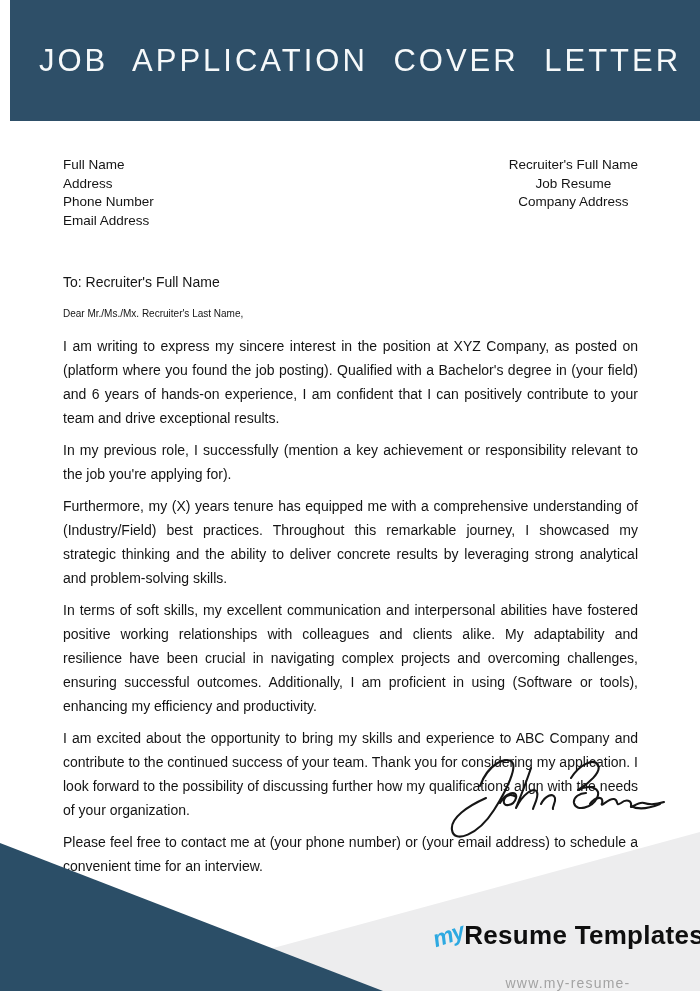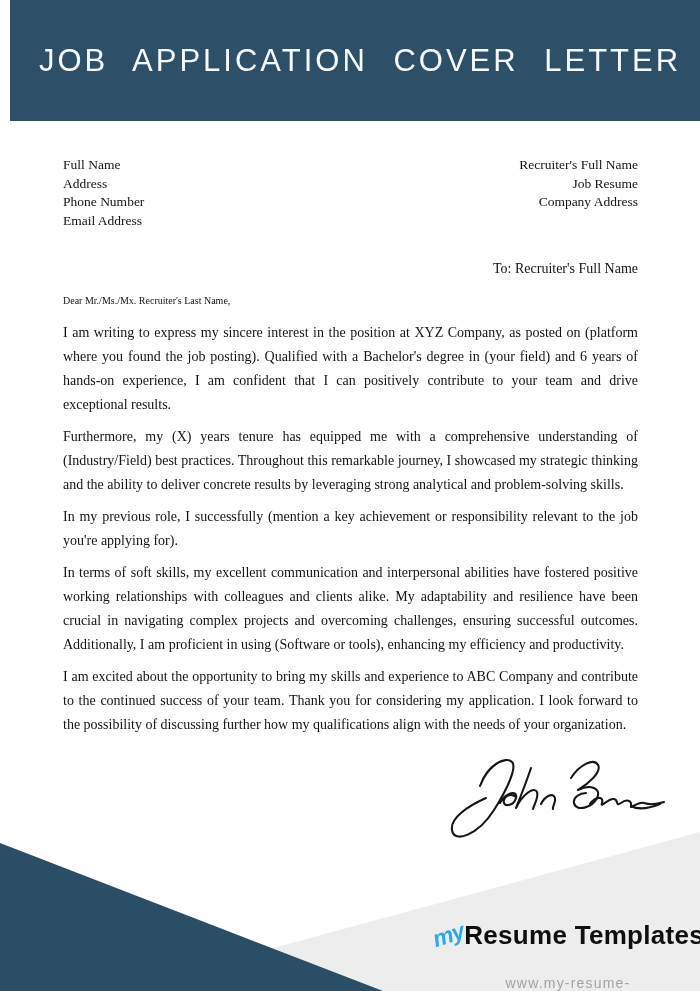--- a/index.html
+++ b/index.html
@@ -32,37 +32,35 @@
     letter-spacing: 3px;
     word-spacing: 14px;
     white-space: nowrap;
   }
   
   .content {
     position: absolute;
     top: 95px; left: 0;
     width: 100%;
     padding: 10px 62px 0 63px;
-    font-family: Liberation Serif, serif;
   }
   .contact-row {
     margin-top: 51px;
     display: flex;
     justify-content: space-between;
     font-size: 13.5px;
     line-height: 18.5px;
     color: #141414;
   }
-  .contact-right { text-align: right; }
+  .contact-right { text-align: center; }
   .to-line {
-    margin-top: 27px;
+    margin-top: 40px;
     font-size: 14px;
     line-height: 24px;
     color: #141414;
-    text-align: right;
   }
   .salutation {
     margin-top: 8px;
     font-size: 10px;
     line-height: 24px;
     color: #141414;
   }
   .body-par {
     margin-top: 8px;
     font-size: 14px;
@@ -145,24 +143,25 @@
         <div>Job Resume</div>
         <div>Company Address</div>
       </div>
     </div>
 
     <div class="to-line">To: Recruiter's Full Name</div>
 
     <div class="salutation">Dear Mr./Ms./Mx. Recruiter's Last Name,</div>
 
     <p class="body-par">I am writing to express my sincere interest in the position at XYZ Company, as posted on (platform where you found the job posting). Qualified with a Bachelor's degree in (your field) and 6 years of hands-on experience, I am confident that I can positively contribute to your team and drive exceptional results.</p>
+    <p class="body-par">In my previous role, I successfully (mention a key achievement or responsibility relevant to the job you're applying for).</p>
     <p class="body-par">Furthermore, my (X) years tenure has equipped me with a comprehensive understanding of (Industry/Field) best practices. Throughout this remarkable journey, I showcased my strategic thinking and the ability to deliver concrete results by leveraging strong analytical and problem-solving skills.</p>
-    <p class="body-par">In my previous role, I successfully (mention a key achievement or responsibility relevant to the job you're applying for).</p>
     <p class="body-par">In terms of soft skills, my excellent communication and interpersonal abilities have fostered positive working relationships with colleagues and clients alike. My adaptability and resilience have been crucial in navigating complex projects and overcoming challenges, ensuring successful outcomes. Additionally, I am proficient in using (Software or tools), enhancing my efficiency and productivity.</p>
     <p class="body-par">I am excited about the opportunity to bring my skills and experience to ABC Company and contribute to the continued success of your team. Thank you for considering my application. I look forward to the possibility of discussing further how my qualifications align with the needs of your organization.</p>
+    <p class="body-par">Please feel free to contact me at (your phone number) or (your email address) to schedule a convenient time for an interview.</p>
   </div>
 
   <svg class="signature" viewBox="0 0 240 95" fill="none" stroke="#161616" stroke-width="2.1" stroke-linecap="round" stroke-linejoin="round">
 
     <path d="M52,38 C60,16 78,8 84,14 C89,19 80,40 66,62 C50,87 26,96 24,82 C22,70 40,58 58,50"></path>
     <path d="M72,55 C78,44 90,42 88,50 C86,58 74,60 76,52 C78,46 84,46 88,49"></path>
     <path d="M103,20 C99,32 92,50 88,60 C95,46 106,38 109,44 C111,49 106,57 105,61"></path>
     <path d="M113,56 C117,48 125,44 127,50 C128,54 124,59 125,61"></path>
 
     <path d="M143,30 C152,16 166,10 170,17 C174,24 160,36 150,42 C162,36 174,40 169,50 C164,60 148,64 146,55 C145,49 152,45 158,45"></path>

